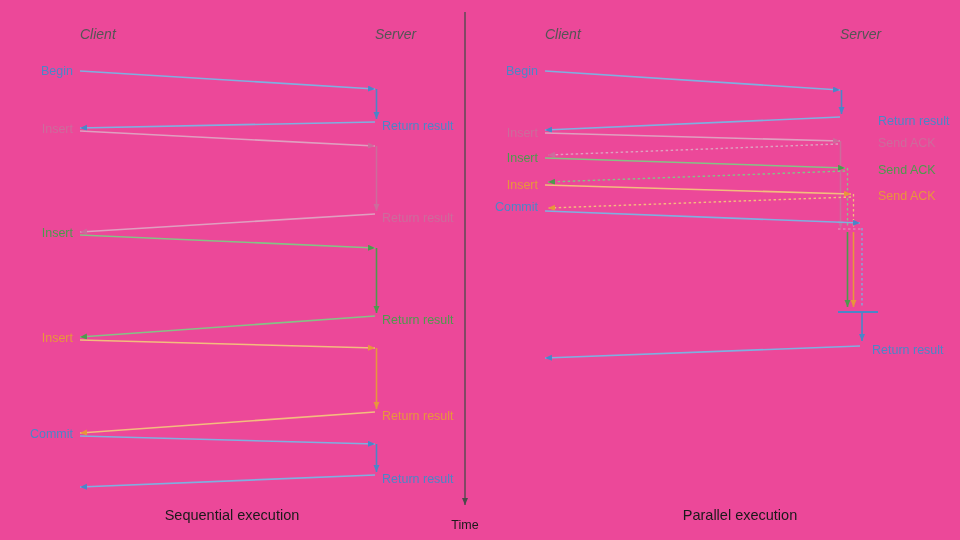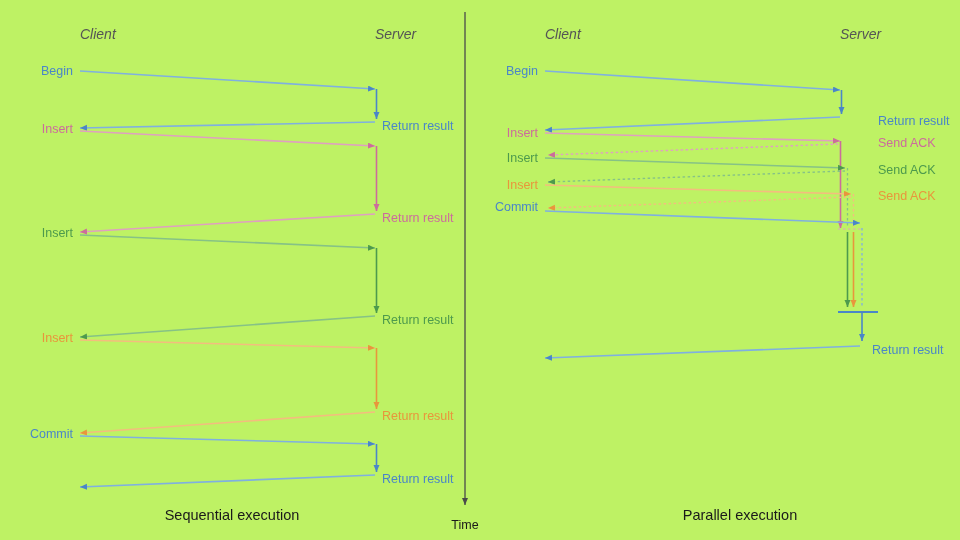--- a/index.html
+++ b/index.html
@@ -4,21 +4,21 @@
 <style>
   html, body {
     margin: 0;
     padding: 0;
     background: #ffffff;
   }
   #page {
     position: relative;
     width: 960px;
     height: 540px;
-    background: #bef264;
+    background: #ec4899;
     overflow: hidden;
     font-family: "Liberation Sans", sans-serif;
   }
   svg.diagram {
     position: absolute;
     left: 0;
     top: 0;
     width: 960px;
     height: 540px;
   }

